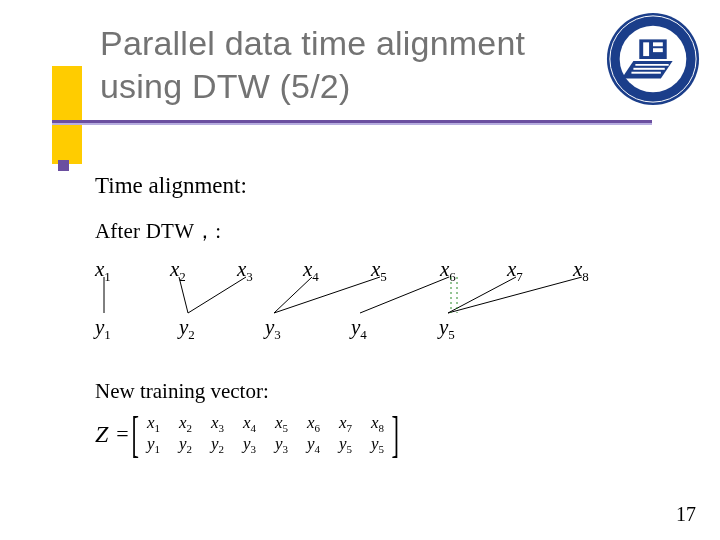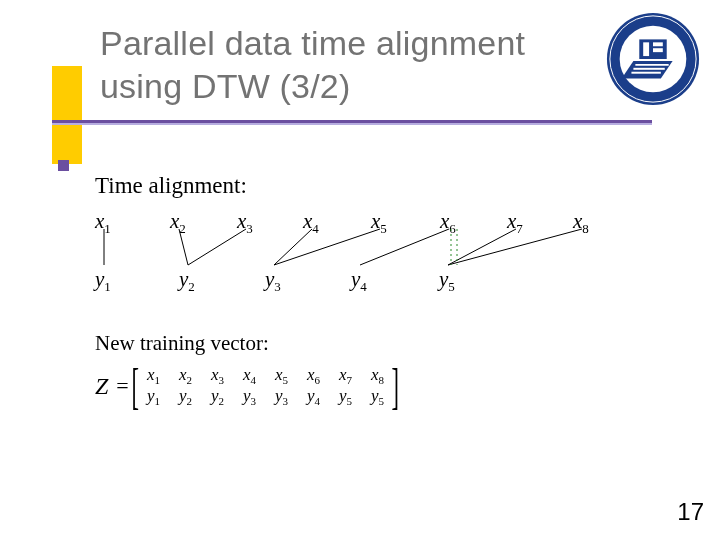--- a/index.html
+++ b/index.html
@@ -22,32 +22,32 @@
   .edges{position:absolute;left:0;top:18px;width:540px;height:40px}
   .new-vec{margin-top:38px;font-size:21px}
   .matrix{margin-top:8px;display:flex;align-items:center;font-family:"Times New Roman",serif}
   .zeq{font-style:italic;font-size:24px;margin-right:4px}
   .eqsign{font-size:22px;margin:0 4px}
   .brk{font-size:50px;line-height:44px;display:inline-block;transform:scaleX(.45);margin:0 -6px}
   .mtab{display:inline-block}
   .mtab .row{display:flex}
   .mtab .c{font-style:italic;font-size:17px;width:32px;text-align:center}
   .mtab .c sub{font-size:11px;font-style:normal}
-  .pagenum{position:absolute;right:16px;bottom:14px;font-family:Liberation Sans, sans-serif;font-size:24px}
+  .pagenum{position:absolute;right:24px;bottom:14px;font-family:Liberation Serif, serif;font-size:20px}
 </style>
 </head>
 <body>
 
 <div class="slide">
 
   <div class="accent-bar"></div>
 
   <div class="title">
     <div>Parallel data time alignment</div>
-    <div>using DTW (3/2)</div>
+    <div>using DTW (5/2)</div>
   </div>
 
   <div class="title-underline">
     <div class="ul1"></div>
       <div class="ul2"></div>
   </div>
 
   <div class="logo">
     <svg viewBox="0 0 100 100" width="98" height="98">
       <circle cx="50" cy="50" r="47" fill="#1b3e8a"></circle>
@@ -61,20 +61,21 @@
       <path d="M32 56 L66 56" stroke="#fff" stroke-width="2"></path>
       <path d="M30 60 L62 60" stroke="#fff" stroke-width="2"></path>
       <path d="M28 64 L58 64" stroke="#fff" stroke-width="2"></path>
     </svg>
   </div>
 
   <div class="bullet"></div>
 
   <div class="body">
     <div class="ta-heading">Time alignment:</div>
+    <div class="after-dtw">After DTW，:</div>
 
     <div class="diagram" id="diagram">
       <div class="xs" id="xs">
           <span class="lab" style="left: 0px; top: 0px;"><i>x</i><sub>1</sub></span>
           <span class="lab" style="left: 75px; top: 0px;"><i>x</i><sub>2</sub></span>
           <span class="lab" style="left: 142px; top: 0px;"><i>x</i><sub>3</sub></span>
           <span class="lab" style="left: 208px; top: 0px;"><i>x</i><sub>4</sub></span>
           <span class="lab" style="left: 276px; top: 0px;"><i>x</i><sub>5</sub></span>
           <span class="lab" style="left: 345px; top: 0px;"><i>x</i><sub>6</sub></span>
           <span class="lab" style="left: 412px; top: 0px;"><i>x</i><sub>7</sub></span>

